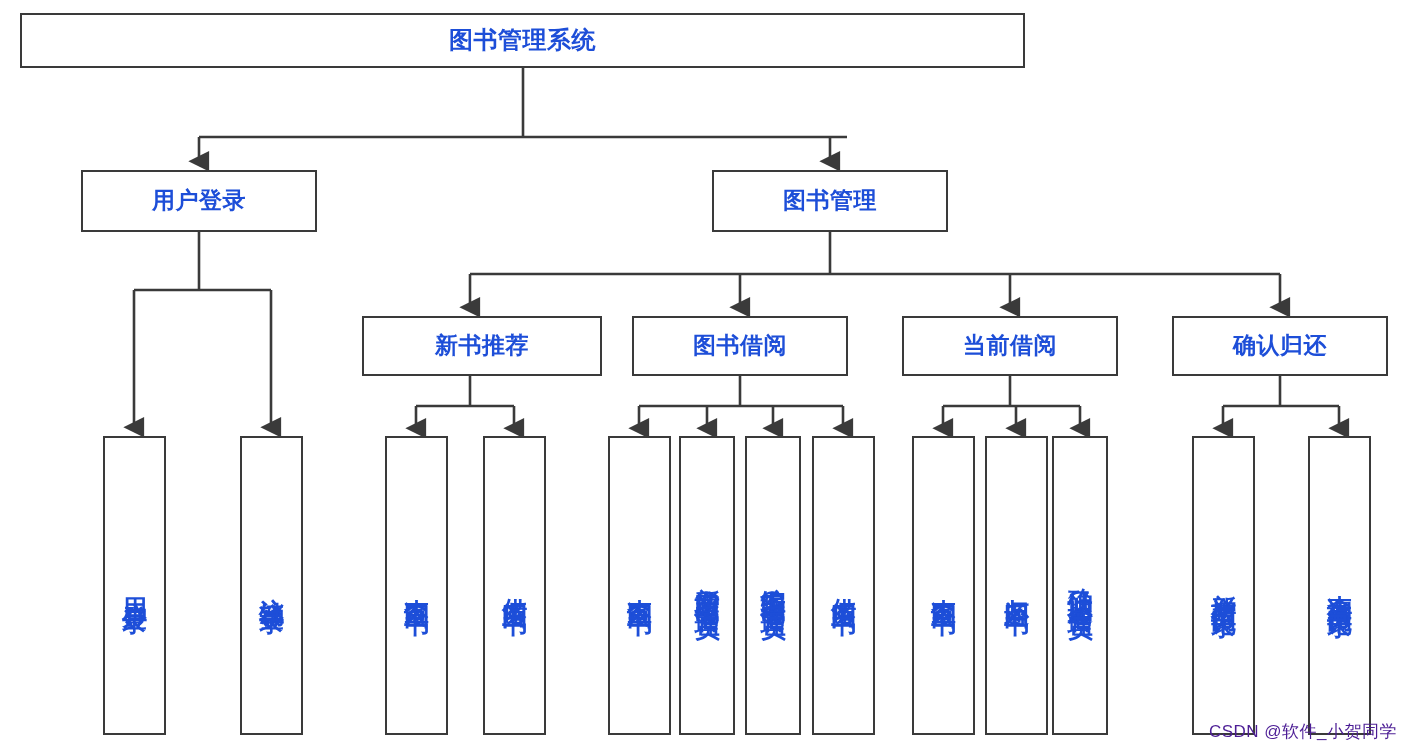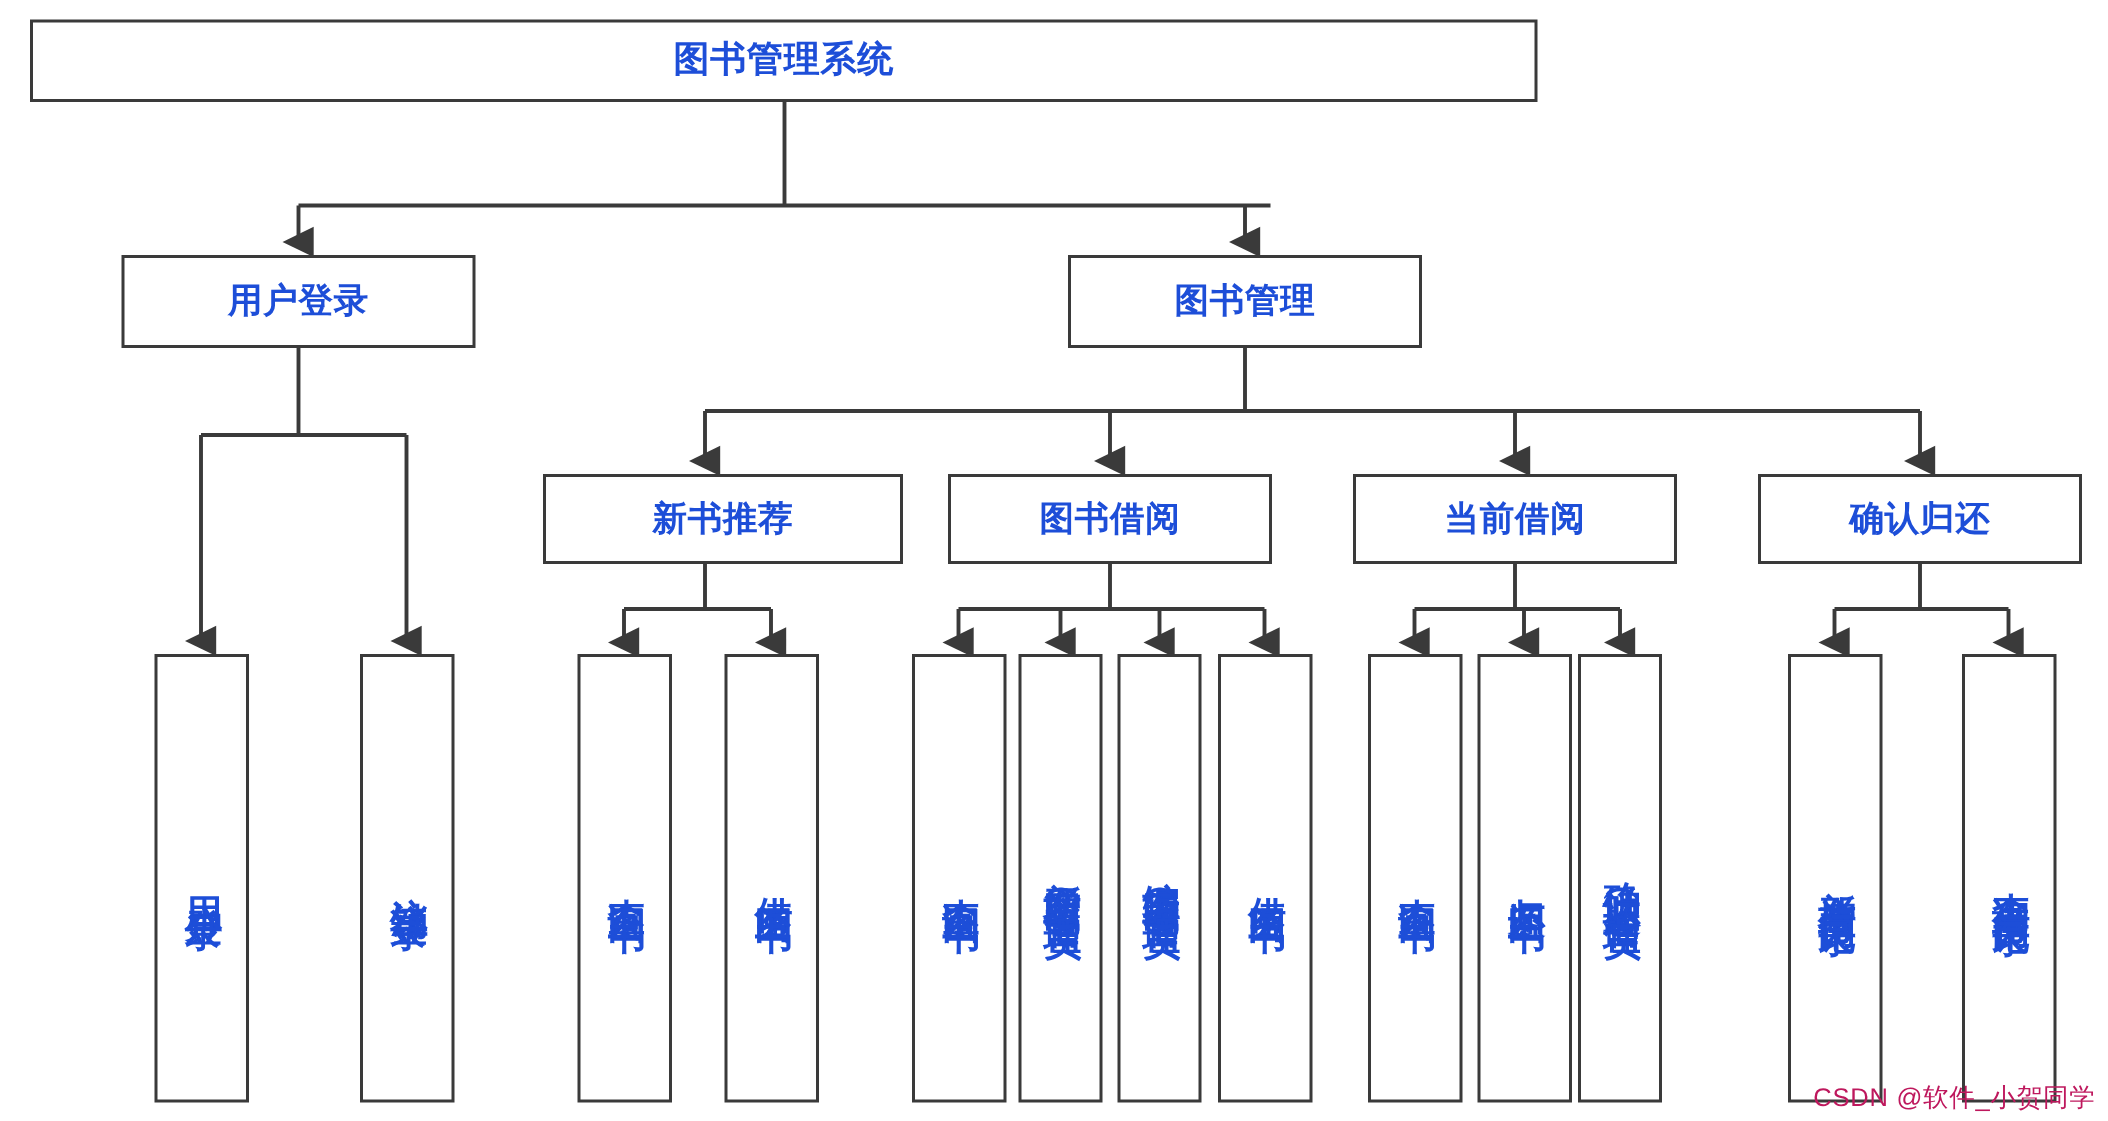--- a/index.html
+++ b/index.html
@@ -64,21 +64,21 @@
     font-size: 25px;
     line-height: 1.1;
     letter-spacing: 4px;
     white-space: nowrap;
   }
   #watermark {
     position: absolute;
     right: 8px;
     bottom: 4px;
     font-size: 17px;
-    color: #be185d;
+    color: #4c1d95;
     letter-spacing: 0.5px;
     z-index: 5;
     white-space: nowrap;
     font-family: "Liberation Sans", "DejaVu Sans", sans-serif;
   }
 </style>
 </head>
 <body>
 
 <div id="canvas">

